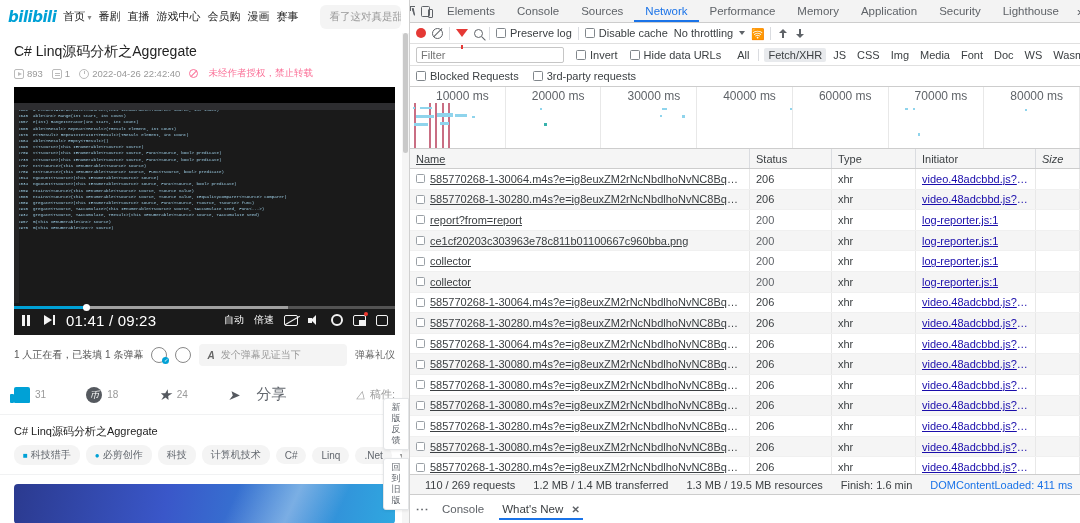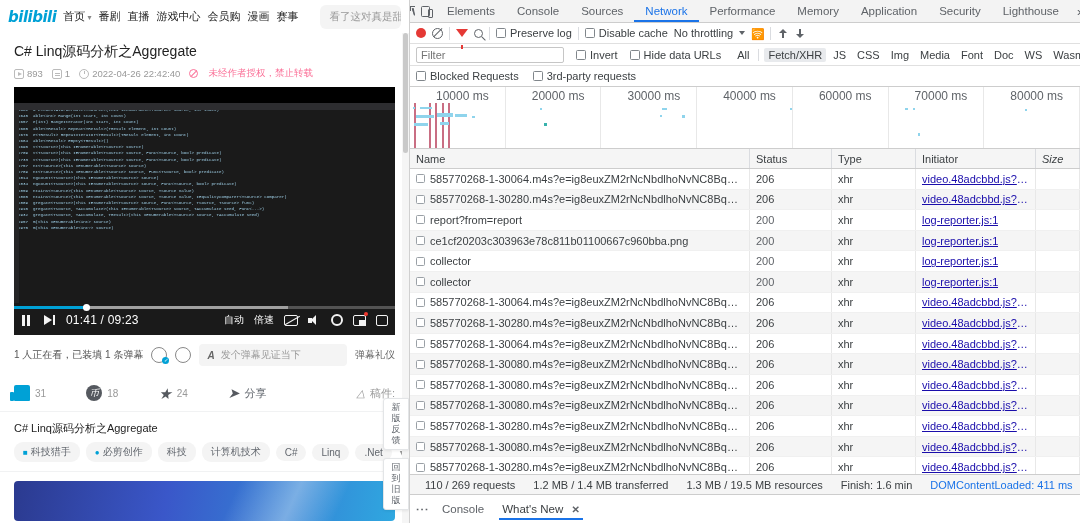--- a/index.html
+++ b/index.html
@@ -71,21 +71,21 @@
               color: #fff; font-size: 9.5px; }
   .ctrl-ico { width: 13px; height: 13px; position: relative; flex: none; opacity: .95; }
   .ico-pause::before, .ico-pause::after { content: ""; position: absolute; top: 1px;
       width: 3px; height: 11px; background: #fff; }
   .ico-pause::before { left: 2px; } .ico-pause::after { left: 7px; }
   .ico-next::before { content: ""; position: absolute; left: 1px; top: 1.5px;
       border-left: 8px solid #fff; border-top: 5px solid transparent;
       border-bottom: 5px solid transparent; }
   .ico-next::after { content: ""; position: absolute; left: 9.5px; top: 1.5px;
       width: 2.5px; height: 10px; background: #fff; }
-  .time-txt { font-size: 12px; letter-spacing: .2px; }
+  .time-txt { font-size: 15px; letter-spacing: .2px; }
   .ctrl-spacer { flex: 1; }
   .ctrl-txt { font-size: 10px; white-space: nowrap; }
   .ico-box { width: 14px; height: 11px; border: 1.4px solid #fff; border-radius: 2px; }
   .ico-box.slash::after { content: ""; position: absolute; left: -1px; top: 4px;
       width: 17px; height: 1.4px; background: #fff; transform: rotate(-30deg); }
   .ico-mute { width: 13px; height: 13px; position: relative; }
   .ico-mute::before { content: ""; position: absolute; left: 1px; top: 4px;
       width: 4px; height: 5px; background: #fff; }
   .ico-mute::after { content: ""; position: absolute; left: 4px; top: 1.5px;
       border-right: 5px solid #fff; border-top: 5px solid transparent;
@@ -117,21 +117,21 @@
   .act { display: flex; align-items: center; gap: 5px; }
   .act .num { font-size: 10px; color: #999; }
   .thumb { width: 16px; height: 16px; background: #00a1d6; position: relative;
            border-radius: 2px 2px 1px 1px; }
   .thumb::before { content: ""; position: absolute; left: -4px; bottom: 0;
       width: 4px; height: 9px; background: #00a1d6; border-radius: 1px; }
   .coin-c { width: 16px; height: 16px; border-radius: 50%; background: #55595f;
             color: #fff; font-size: 9px; line-height: 16px; text-align: center; }
   .star-g { color: #55595f; font-size: 15px; line-height: 1; }
   .share-g { color: #55595f; font-size: 14px; line-height: 1; }
-  .act-label { font-size: 11px; color: #61666d; }
+  .act-label { font-size: 15px; color: #61666d; margin-left: 12px; }
   .act-spacer { flex: 1; }
   .warn-tri { color: #999; font-size: 11px; }
 
   .vtitle2 { font-size: 11px; color: #222; padding: 9px 14px 6px 14px; }
   .tags { display: flex; align-items: center; gap: 6px; padding: 0 14px 9px 14px;
           border-bottom: 1px solid #f1f2f3; }
   .tag { background: #f4f4f4; border-radius: 9px; padding: 3px 9px; font-size: 10px;
          color: #61666d; white-space: nowrap; display: flex; align-items: center;
          gap: 3px; }
   .tag-ico { font-size: 8px; color: #00a1d6; }
@@ -243,21 +243,21 @@
   .vline { position: absolute; top: 0; bottom: 0; width: 1.5px; background: #c0556d;
            opacity: .85; }
   .blip { position: absolute; background: #8fd4ec; }
 
   
   .tbl-head { height: 20px; display: flex; align-items: center;
               border-bottom: 1px solid #cdcdcd; background: #f5f5f5;
               font-size: 11px; color: #3c4043; }
   .th { padding: 0 6px; border-right: 1px solid #dadce0; height: 100%;
         display: flex; align-items: center; }
-  .c-name { width: 340px; } .c-status { width: 82px; } .c-type { width: 84px; }
+  .c-name { width: 340px; text-decoration: underline; } .c-status { width: 82px; } .c-type { width: 84px; }
   .c-init { width: 120px; } .c-size { flex: 1; font-style: italic; }
 
   .tbl-body { flex: 1; overflow: hidden; }
   .row { height: 20.6px; display: flex; align-items: center; font-size: 11px;
          border-bottom: 1px solid #f0f0f0; }
   .row.alt { background: #f5f5f5; }
   .td { padding: 0 6px; height: 100%; display: flex; align-items: center;
         border-right: 1px solid #e8e8e8; overflow: hidden; white-space: nowrap; }
   .td.name { gap: 5px; }
   .row-cb { width: 9px; height: 9px; border: 1px solid #9aa0a6; border-radius: 1.5px;

